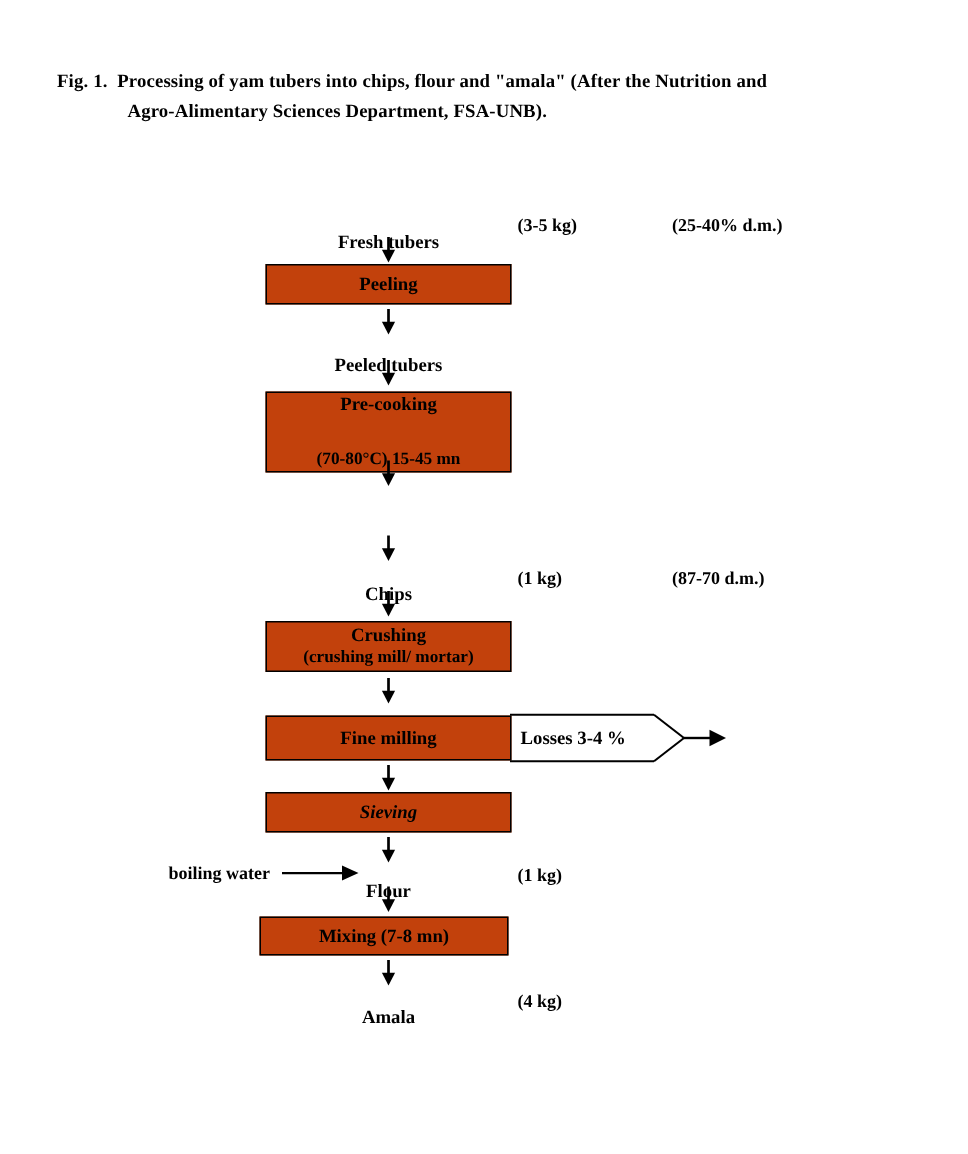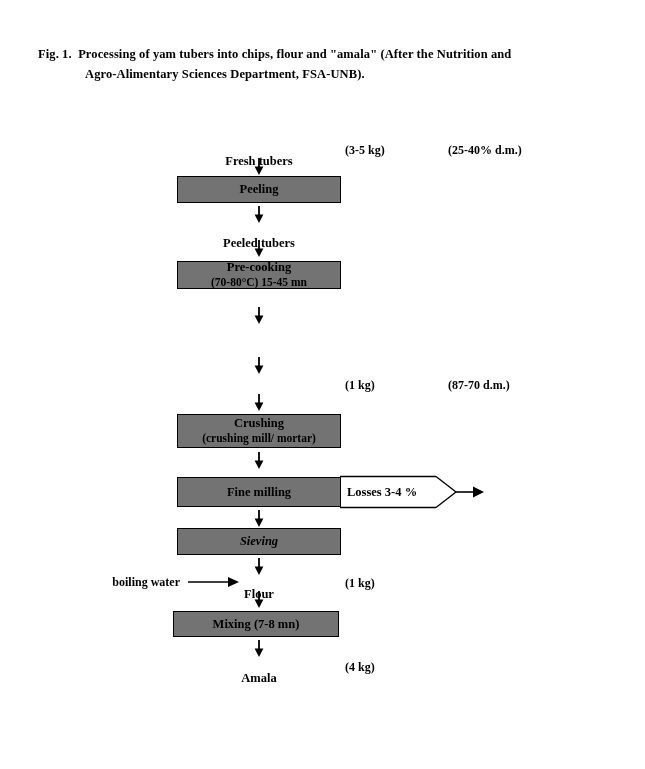--- a/index.html
+++ b/index.html
@@ -46,21 +46,21 @@
 
   
   .node {
     position: absolute;
     box-sizing: border-box;
   }
 
   
   .proc-box {
     border: 1.4px solid #000000;
-    background: #737373;
+    background: #c2410c;
     display: flex;
     flex-direction: column;
     align-items: center;
     justify-content: center;
     font-size: 12.5px;
     font-weight: bold;
     line-height: 15px;
     text-align: center;
     white-space: pre;
   }
@@ -145,40 +145,41 @@
 
   <div class="node plain-label" style="left:177px; top:223px; width:164px;">Peeled tubers</div>
 
   <div class="arrow-down" style="left:252px; top:240px;">
     <svg width="14" height="18" viewBox="0 0 14 18">
       <line x1="7" y1="0" x2="7" y2="10" stroke="#000" stroke-width="1.8"></line>
       <polygon points="7,17 2.6,8.5 11.4,8.5" fill="#000"></polygon>
     </svg>
   </div>
 
-  <div class="node proc-box" style="left:177px; top:261px; width:164px; height:28px;">
+  <div class="node proc-box" style="left:177px; top:261px; width:164px; height:54px;justify-content:space-between;">
     <span>Pre-cooking</span>
     <span class="line2">(70-80°C) 15-45 mn</span>
   </div>
 
   <div class="arrow-down" style="left:252px; top:307px;">
     <svg width="14" height="18" viewBox="0 0 14 18">
       <line x1="7" y1="0" x2="7" y2="10" stroke="#000" stroke-width="1.8"></line>
       <polygon points="7,17 2.6,8.5 11.4,8.5" fill="#000"></polygon>
     </svg>
   </div>
 
 
   <div class="arrow-down" style="left:252px; top:357px;">
     <svg width="14" height="18" viewBox="0 0 14 18">
       <line x1="7" y1="0" x2="7" y2="10" stroke="#000" stroke-width="1.8"></line>
       <polygon points="7,17 2.6,8.5 11.4,8.5" fill="#000"></polygon>
     </svg>
   </div>
 
+  <div class="node plain-label" style="left:177px; top:376px; width:164px;">Chips</div>
   <div class="annot" style="position:absolute; left:345px; top:377px;">(1 kg)</div>
   <div class="annot" style="position:absolute; left:448px; top:377px;">(87-70 d.m.)</div>
 
   <div class="arrow-down" style="left:252px; top:394px;">
     <svg width="14" height="18" viewBox="0 0 14 18">
       <line x1="7" y1="0" x2="7" y2="10" stroke="#000" stroke-width="1.8"></line>
       <polygon points="7,17 2.6,8.5 11.4,8.5" fill="#000"></polygon>
     </svg>
   </div>
 

